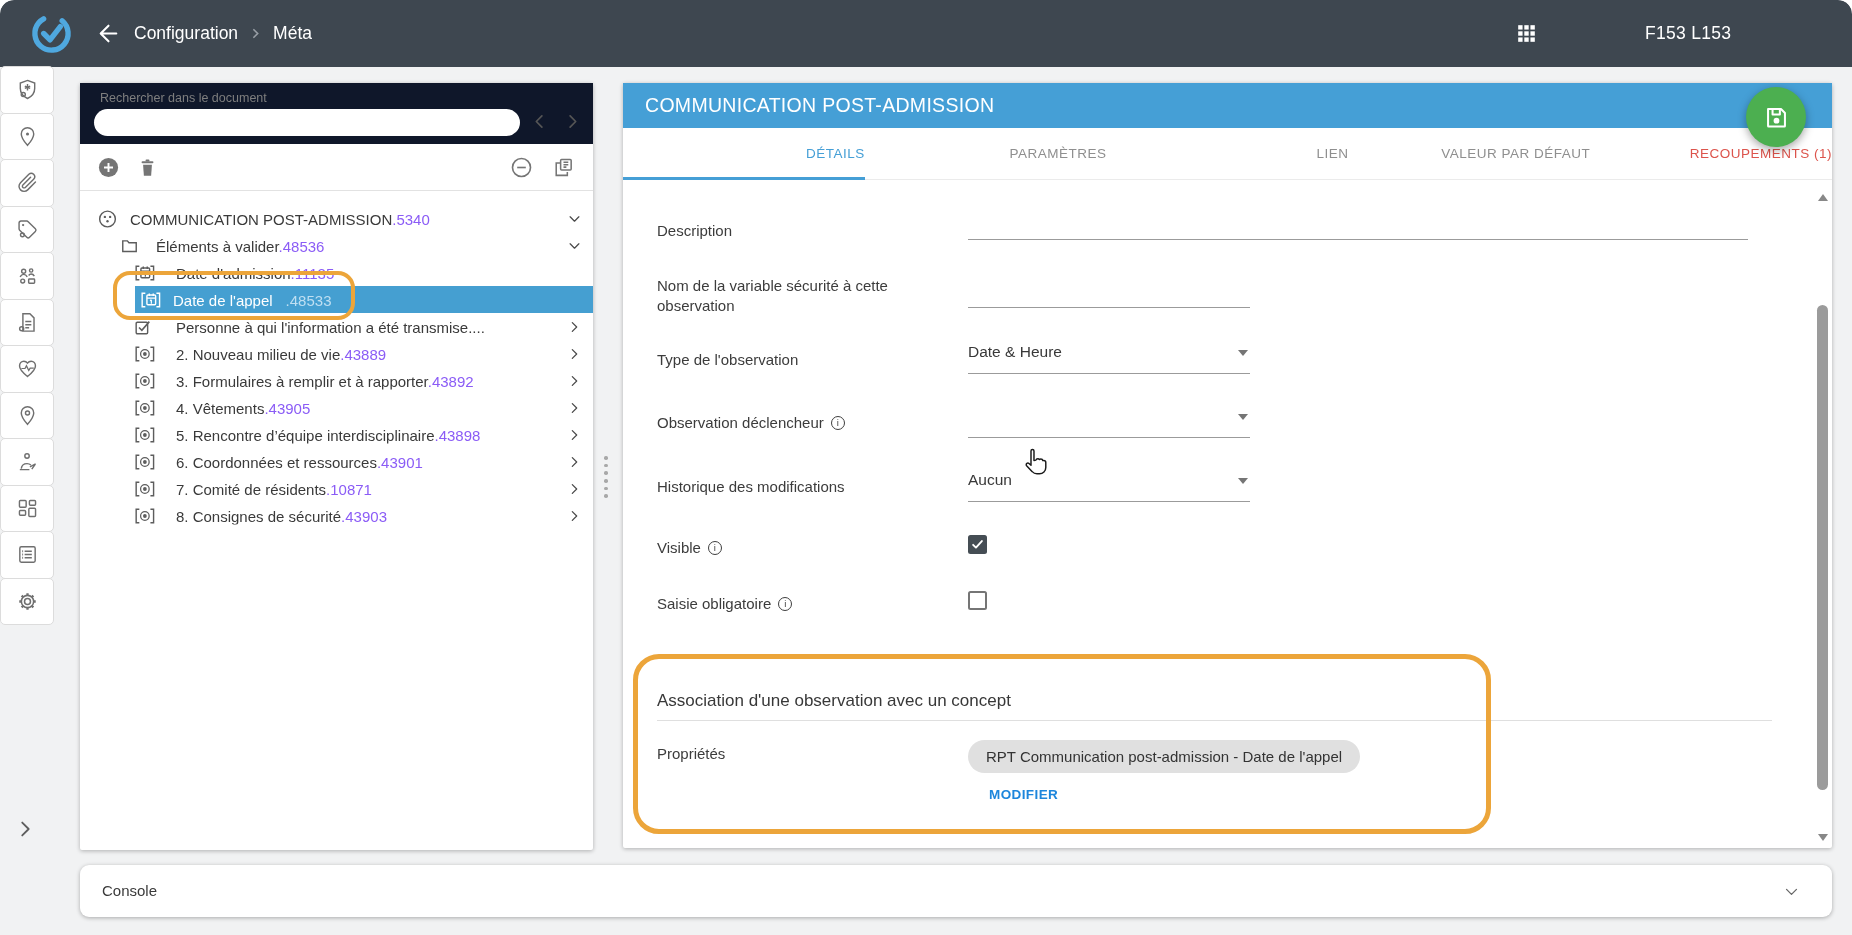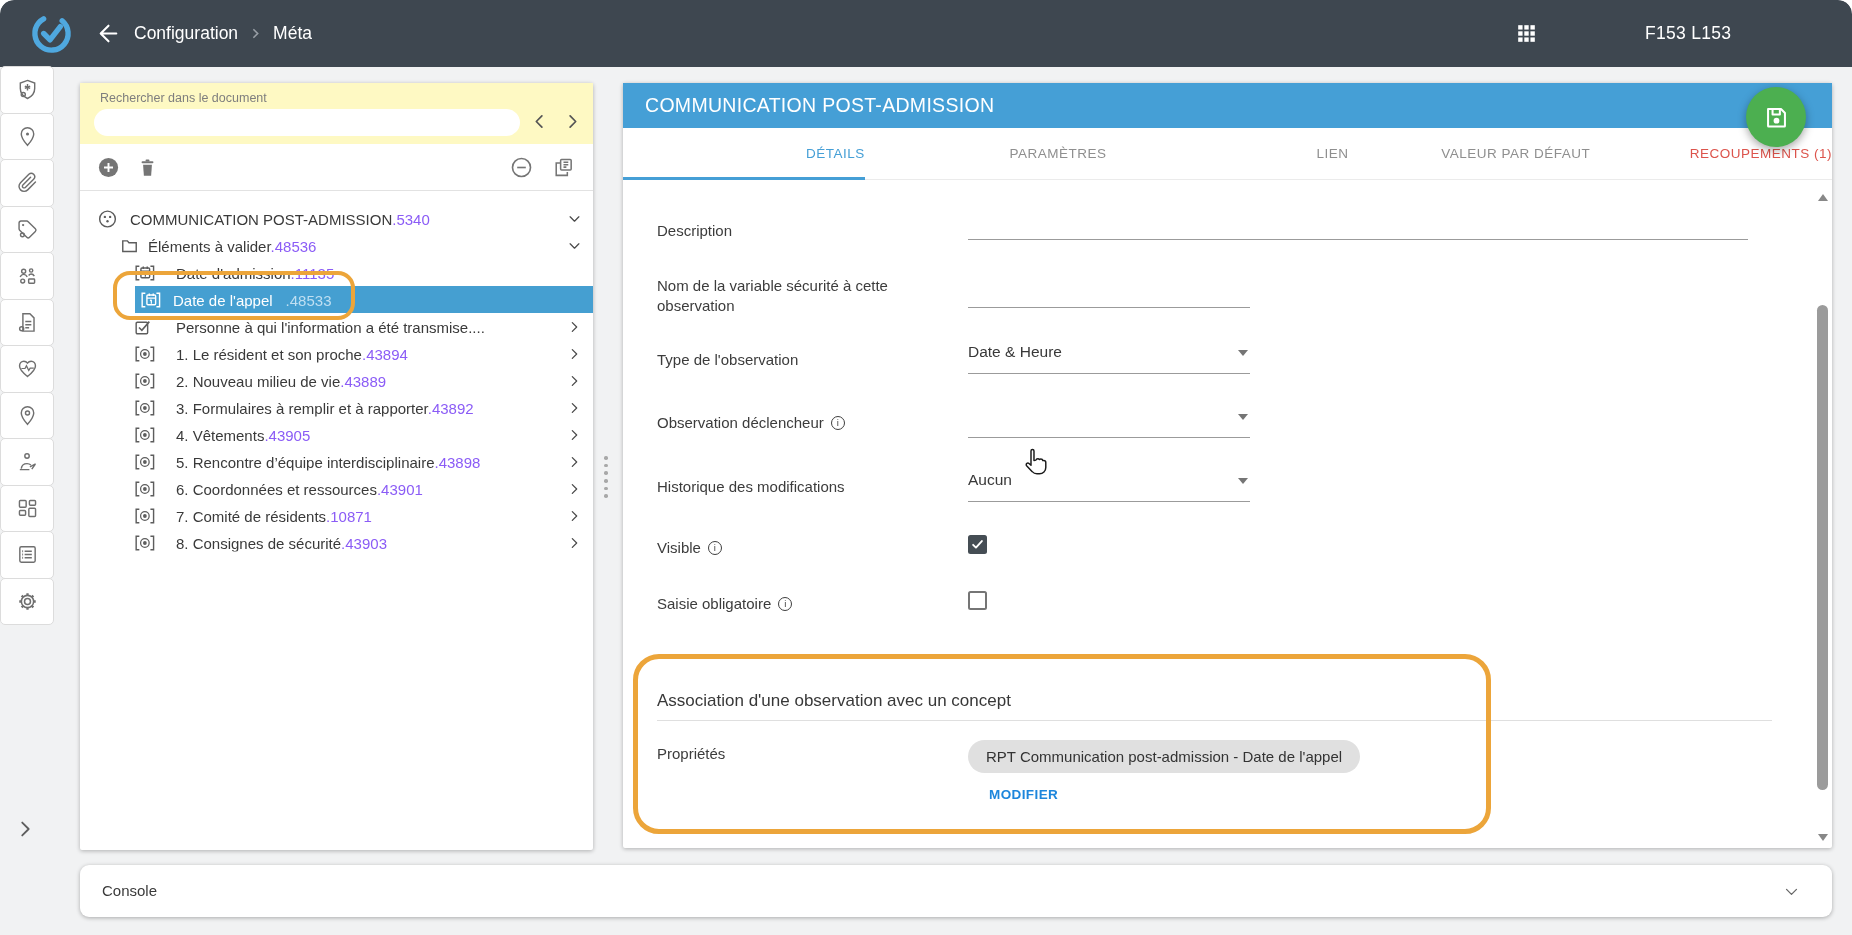--- a/index.html
+++ b/index.html
@@ -19,38 +19,38 @@
   
   .rail{position:absolute;left:0;top:67px;width:54px;}
   .rail-cell{width:54px;height:47.5px;background:#fff;border:1px solid #DCDCDC;border-radius:5px;margin-top:-1px;display:flex;align-items:center;justify-content:center;color:#6F6F6F;cursor:pointer;}
   .rail-cell svg{width:23px;height:23px;}
   .rail-expand{position:absolute;left:14px;top:818px;width:22px;height:22px;color:#5d5d5d;cursor:pointer;}
 
   .panel{position:absolute;background:#fff;box-shadow:0 1px 4px rgba(0,0,0,.28);border-radius:2px;}
 
   
   .tree-panel{left:80px;top:83px;width:513px;height:767px;}
-  .search-header{position:absolute;left:0;top:0;right:0;height:61px;background:#fef9c3;}
+  .search-header{position:absolute;left:0;top:0;right:0;height:61px;background:#0f172a;}
   .search-label{position:absolute;left:20px;top:8px;font-size:12.5px;color:#7E7E7E;}
   .search-input{position:absolute;left:14px;top:26px;width:426px;height:27px;background:#fff;border:none;border-radius:14px;padding:0 14px;font-size:13px;color:#333;outline:none;}
   .search-nav{position:absolute;top:29px;width:19px;height:19px;color:#555;cursor:pointer;}
   .search-prev{left:450px;} .search-next{left:483px;}
   .tree-toolbar{position:absolute;left:0;top:61px;right:0;height:47px;border-bottom:1px solid #E2E2E2;}
   .tbtn{position:absolute;top:12px;width:23px;height:23px;color:#757575;cursor:pointer;}
   .tb-add{left:17px;} .tb-trash{left:56px;} .tb-collapse{left:430px;} .tb-dup{left:472px;}
 
   .tree-list{position:absolute;left:0;top:108px;right:0;padding-top:14px;}
   .tree-row{position:relative;height:27px;font-size:15px;color:#3A3A3A;cursor:pointer;white-space:nowrap;}
   .tree-row .ticon{position:absolute;top:50%;transform:translateY(-50%);color:#5D5D5D;display:flex;}
   .tree-row .ticon svg{height:19px;}
   .tree-row.lvl0 .ticon{left:17px;} .tree-row.lvl0 .ticon svg{height:21px;}
   .tree-row.lvl1 .ticon{left:40px;}
   .tree-row.lvl2 .ticon{left:53px;}
   .ttext{position:absolute;top:50%;transform:translateY(-50%);max-width:392px;overflow:hidden;text-overflow:ellipsis;}
-  .lvl0 .ttext{left:50px;} .lvl1 .ttext{left:68px;} .lvl2 .ttext{left:96px;}
+  .lvl0 .ttext{left:50px;} .lvl1 .ttext{left:76px;} .lvl2 .ttext{left:96px;}
   .tid{color:#8b5cf6;}
   .texp{position:absolute;right:11px;top:50%;transform:translateY(-50%);width:15px;height:15px;color:#4A4A4A;}
   .tree-row.selected{margin-left:55px;background:#459FD1;color:#fff;}
   .tree-row.selected .ticon{left:4px;color:#fff;}
   .tree-row.selected .ttext{left:38px;}
   .tree-row.selected .tid{color:#BFDFF2;margin-left:13px;}
 
   
   .split-handle{position:absolute;left:602px;top:456px;width:8px;height:42px;display:flex;flex-direction:column;align-items:center;justify-content:space-between;cursor:col-resize;}
   .split-handle i{width:3.5px;height:3.5px;border-radius:50%;background:#A8A8A8;}
@@ -347,36 +347,20 @@
         </div>
         <div class="tree-row lvl2">
           <span class="ticon">
             <svg viewBox="0 0 30 24" fill="none" stroke="currentColor">
               <path d="M8 3.5H4v17h4" stroke-width="1.8"></path>
               <path d="M22 3.5h4v17h-4" stroke-width="1.8"></path>
               <circle cx="15" cy="12" r="5.4" stroke-width="1.6"></circle>
               <circle cx="15" cy="12" r="2.4" fill="currentColor" stroke="none"></circle>
             </svg>
           </span>
-          <span class="ttext"><span>1. Le résident et son proche</span><span class="tid">.43894</span></span>
-          <span class="texp">
-            <svg viewBox="0 0 24 24" fill="none" stroke="currentColor" stroke-width="2" stroke-linecap="round" stroke-linejoin="round">
-              <path d="M8.5 5l7 7-7 7"></path>
-            </svg>
-          </span>
-        </div>
-        <div class="tree-row lvl2">
-          <span class="ticon">
-            <svg viewBox="0 0 30 24" fill="none" stroke="currentColor">
-              <path d="M8 3.5H4v17h4" stroke-width="1.8"></path>
-              <path d="M22 3.5h4v17h-4" stroke-width="1.8"></path>
-              <circle cx="15" cy="12" r="5.4" stroke-width="1.6"></circle>
-              <circle cx="15" cy="12" r="2.4" fill="currentColor" stroke="none"></circle>
-            </svg>
-          </span>
           <span class="ttext"><span>2. Nouveau milieu de vie</span><span class="tid">.43889</span></span>
           <span class="texp">
             <svg viewBox="0 0 24 24" fill="none" stroke="currentColor" stroke-width="2" stroke-linecap="round" stroke-linejoin="round">
               <path d="M8.5 5l7 7-7 7"></path>
             </svg>
           </span>
         </div>
         <div class="tree-row lvl2">
           <span class="ticon">
             <svg viewBox="0 0 30 24" fill="none" stroke="currentColor">

